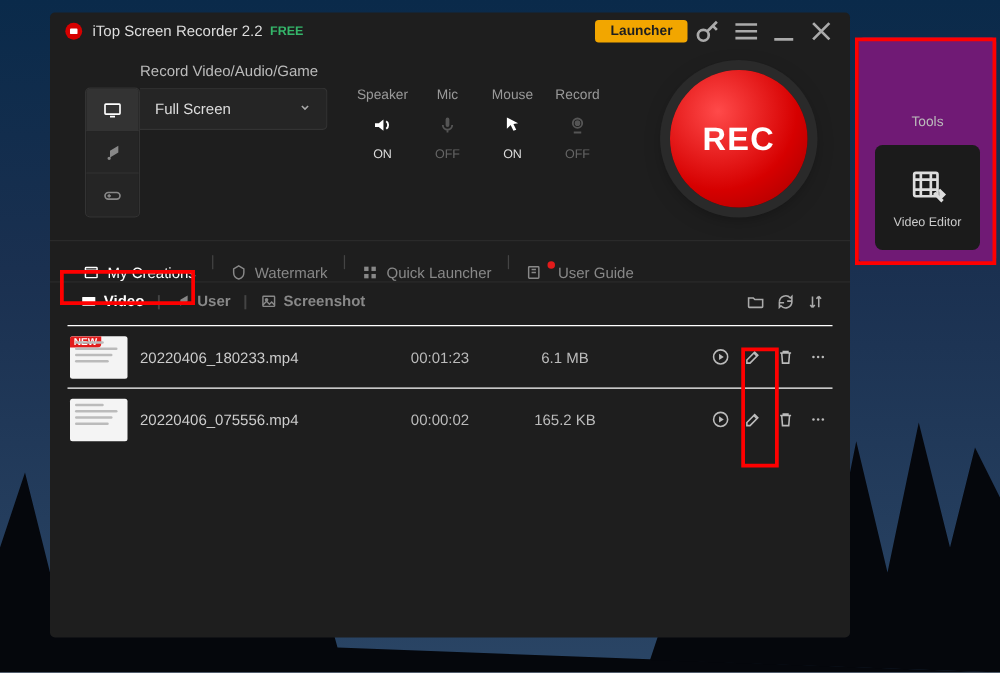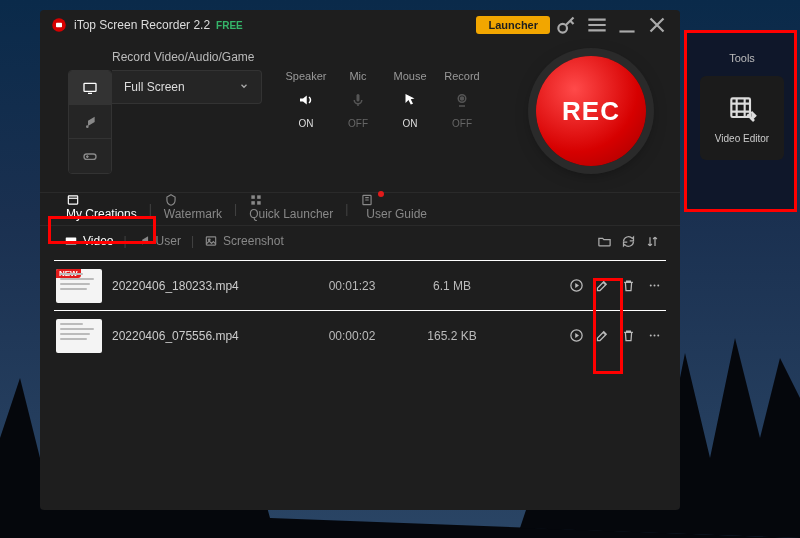--- a/index.html
+++ b/index.html
@@ -29,25 +29,25 @@
   .toggle .t-label { color:#999; font-size:11px; margin-bottom:6px; }
   .toggle .t-icon { height:24px; display:flex; align-items:center; justify-content:center; }
   .toggle .t-icon svg{width:18px;height:18px;}
   .toggle.on .t-icon { color:#fff; }
   .toggle.off .t-icon { color:#555; }
   .toggle .t-state { margin-top:6px; font-size:10px;}
   .toggle.on .t-state{ color:#ddd;}
   .toggle.off .t-state{ color:#666;}
   .rec-btn { margin-left:auto; width:110px; height:110px; border-radius:50%; background:radial-gradient(circle at 35% 30%, #ff4a4a, #d60000 60%, #a00000); box-shadow:0 0 0 8px #2a2a2a, 0 4px 18px rgba(0,0,0,.6); display:flex; align-items:center; justify-content:center; color:#fff; font-weight:bold; font-size:26px; letter-spacing:1px; cursor:pointer; margin-top:-14px; margin-right:6px;}
   .tabs { display:flex; align-items:center; padding:0 16px; height:34px; border-top:1px solid #2a2a2a; border-bottom:1px solid #2a2a2a; font-size:12px; color:#888;}
-  .tab { display:flex; align-items:flex-start; padding:0 10px; height:100%; cursor:pointer;flex-direction:column; }
+  .tab { display:flex; align-items:flex-end; padding:0 10px; height:100%; cursor:pointer; }
   .tab svg{width:14px;height:14px;margin-right:6px;}
   .tab.active{ color:#fff;}
   .tab-sep { color:#444; padding:0 2px;}
-  .subtabs { display:flex; align-items:center; padding:0 16px; height:30px; font-size:12px; color:#888;}
+  .subtabs { display:flex; align-items:center; padding:0 16px; height:30px; font-size:12px; color:#888;font-weight:bold;}
   .subtab{ display:flex; align-items:center; padding:0 8px; cursor:pointer;}
   .subtab svg{width:14px;height:14px;margin-right:5px;}
   .subtab.active{ color:#fff;}
   .subtabs .spacer{flex:1;}
   .st-icon{ width:24px; text-align:center; color:#aaa; cursor:pointer;}
   .st-icon svg{width:15px;height:15px;vertical-align:middle;}
   .file-list { padding:4px 14px 0; }
   .file-row { display:flex; align-items:center; height:50px; border-top:1px solid #ffffff; color:#ccc; font-size:12px;}
   .thumb { width:46px; height:34px; background:#f4f4f4; border-radius:2px; margin:0 10px 0 2px; position:relative; overflow:hidden;}
   .thumb .doc-lines{position:absolute;inset:4px;display:flex;flex-direction:column;gap:3px;}
@@ -59,21 +59,21 @@
   .new-badge{position:absolute;top:0;left:0;background:#e21b1b;color:#fff;font-size:8px;font-weight:bold;padding:0 3px;border-bottom-right-radius:3px;}
   .fname{ flex:0 0 190px; }
   .fdur{ flex:0 0 100px; text-align:center; color:#bbb;}
   .fsize{ flex:0 0 100px; text-align:center; color:#bbb;}
   .factions{ margin-left:auto; display:flex; align-items:center; gap:10px; padding-right:4px; color:#bbb;}
   .factions .act{cursor:pointer; width:16px; text-align:center;}
   .factions svg{width:15px;height:15px;vertical-align:middle;}
   
   .hl{ position:absolute; border:3px solid #ff0000; pointer-events:none; }
   
-  .tools-panel{ position:absolute; right:3px; top:30px; width:110px; height:180px; background:#0f172a; border-radius:4px; padding:22px; color:#ccc; display:flex; flex-direction:column; align-items:center; }
+  .tools-panel{ position:absolute; right:3px; top:30px; width:110px; height:180px; background:#701a75; border-radius:4px; padding:10px; color:#ccc; display:flex; flex-direction:column; align-items:center;justify-content:flex-end; }
   .tools-title{ font-size:11px; color:#bbb; margin-bottom:12px;}
   .tool-tile{ width:84px; height:84px; background:#1b1b1b; border-radius:6px; display:flex; flex-direction:column; align-items:center; justify-content:center; gap:8px; cursor:pointer;}
   .tool-tile svg{width:32px;height:32px;color:#ddd;}
   .tool-label{ font-size:10px; color:#ccc;}
   .dot-badge{position:relative;}
   .dot-badge::after{content:"";position:absolute;top:-2px;right:-4px;width:6px;height:6px;background:#e21b1b;border-radius:50%;}
 </style>
 </head>
 <body>
 

